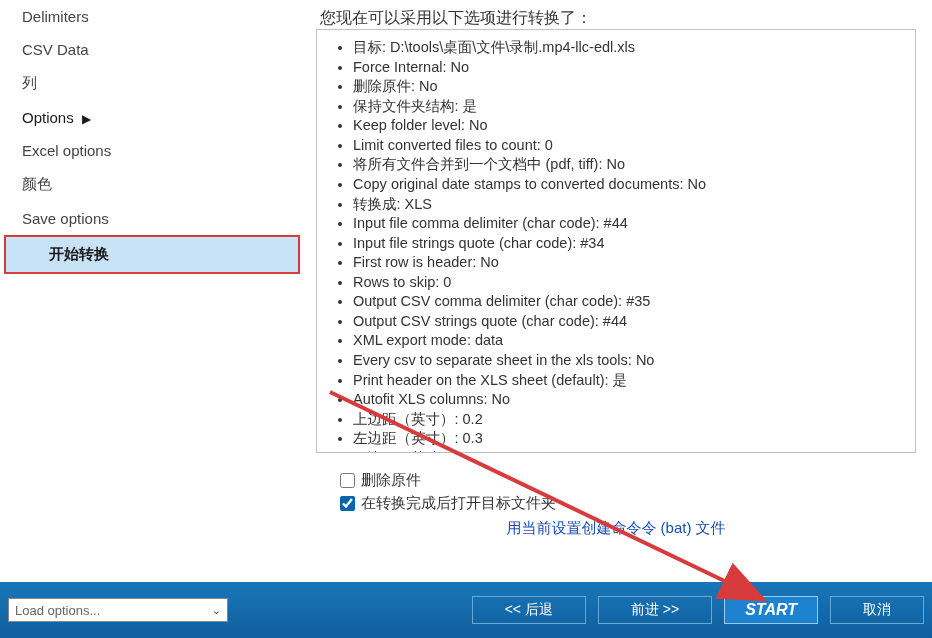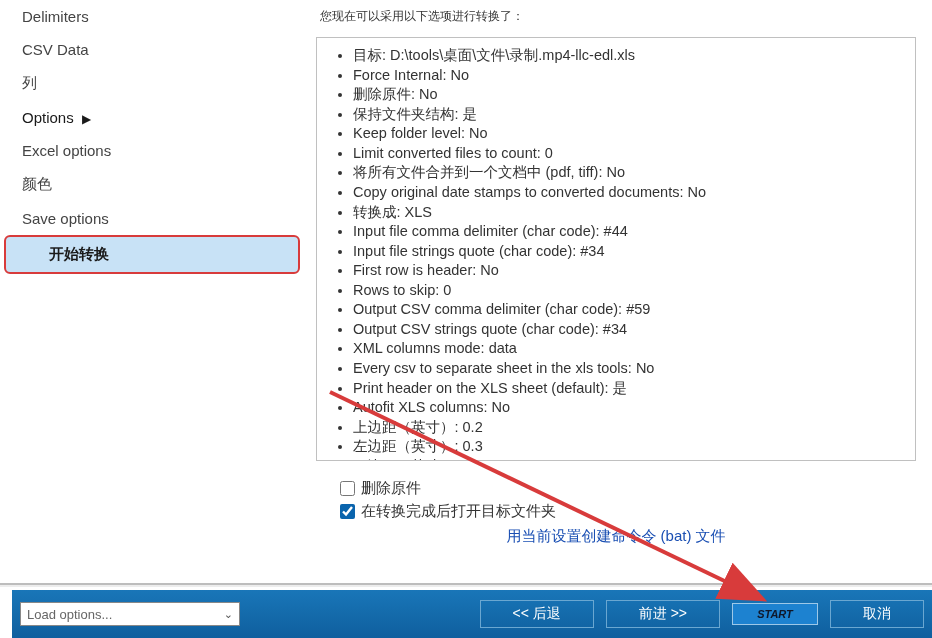--- a/index.html
+++ b/index.html
@@ -28,39 +28,38 @@
       cursor: pointer;
       font-size: 15px;
     }
     .sidebar-item.bold {
       font-weight: 400;
       color: #1a1a1a;
     }
     .sidebar-item.selected {
       background: #c8e2f6;
       border: 2px solid #d83b3b;
-      border-radius: 6px;
+      border-radius: 0;
       font-weight: 700;
       color: #1a1a1a;
       padding-left: 43px;
     }
     .arrow-right {
       display: inline-block;
       margin-left: 4px;
       font-size: 12px;
     }
     .main {
       flex: 1;
       padding: 8px 16px 0 16px;
       position: relative;
     }
     .main-title {
-      font-size: 12px;
-      color: #333;
-      margin-bottom: 12px;
+      font-size: 16px;
+      color: #333;
       padding-left: 4px;
     }
     .options-box {
       border: 1px solid #c0c0c0;
       background: #fff;
       height: 424px;
       overflow-y: scroll;
       padding: 8px 8px 16px 36px;
       position: relative;
     }
@@ -93,23 +92,23 @@
     .bat-link {
       text-align: center;
       color: #1a4fb3;
       margin-top: 6px;
       font-size: 15px;
       cursor: pointer;
     }
     .bottom-bar {
       position: absolute;
       bottom: 0;
-      left: 12px;
+      left: 0;
       right: 0;
-      height: 48px;
+      height: 56px;
       background: linear-gradient(#1976b8, #0f5f9e);
       display: flex;
       align-items: center;
       padding: 0 8px;
       gap: 12px;
     }
     .load-options {
       width: 220px;
       height: 24px;
       background: #fff;
@@ -132,23 +131,23 @@
       color: #fff;
       padding: 4px 32px;
       font-size: 14px;
       cursor: pointer;
       min-width: 84px;
       text-align: center;
     }
     .start-btn {
       background: #1d82d0;
       border: 1px solid #9dc8e8;
-      color: #0f172a;
+      color: #ffffff;
       padding: 4px 20px;
-      font-size: 11px;
+      font-size: 16px;
       font-weight: 700;
       font-style: italic;
       cursor: pointer;
       min-width: 86px;
     }
     .red-arrow {
       position: absolute;
       top: 0;
       left: 0;
       width: 932px;
@@ -204,23 +203,23 @@
         <li>保持文件夹结构: 是</li>
         <li>Keep folder level: No</li>
         <li>Limit converted files to count: 0</li>
         <li>将所有文件合并到一个文档中 (pdf, tiff): No</li>
         <li>Copy original date stamps to converted documents: No</li>
         <li>转换成: XLS</li>
         <li>Input file comma delimiter (char code): #44</li>
         <li>Input file strings quote (char code): #34</li>
         <li>First row is header: No</li>
         <li>Rows to skip: 0</li>
-        <li>Output CSV comma delimiter (char code): #59</li>
-        <li>Output CSV strings quote (char code): #34</li>
-        <li>XML columns mode: data</li>
+        <li>Output CSV comma delimiter (char code): #35</li>
+        <li>Output CSV strings quote (char code): #44</li>
+        <li>XML export mode: data</li>
         <li>Every csv to separate sheet in the xls tools: No</li>
         <li>Print header on the XLS sheet (default): 是</li>
         <li>Autofit XLS columns: No</li>
         <li>上边距（英寸）: 0.2</li>
         <li>左边距（英寸）: 0.3</li>
         <li>下边距（英寸）: 0.3</li>
 
       </ul>
     </div>
 

